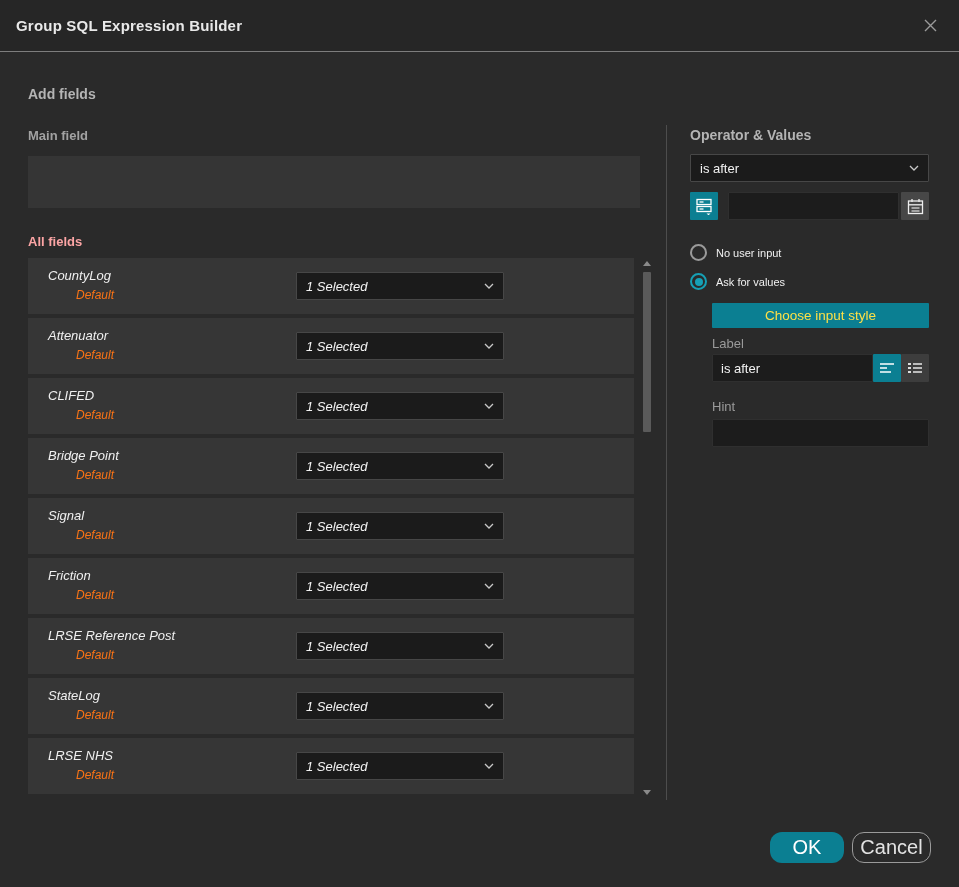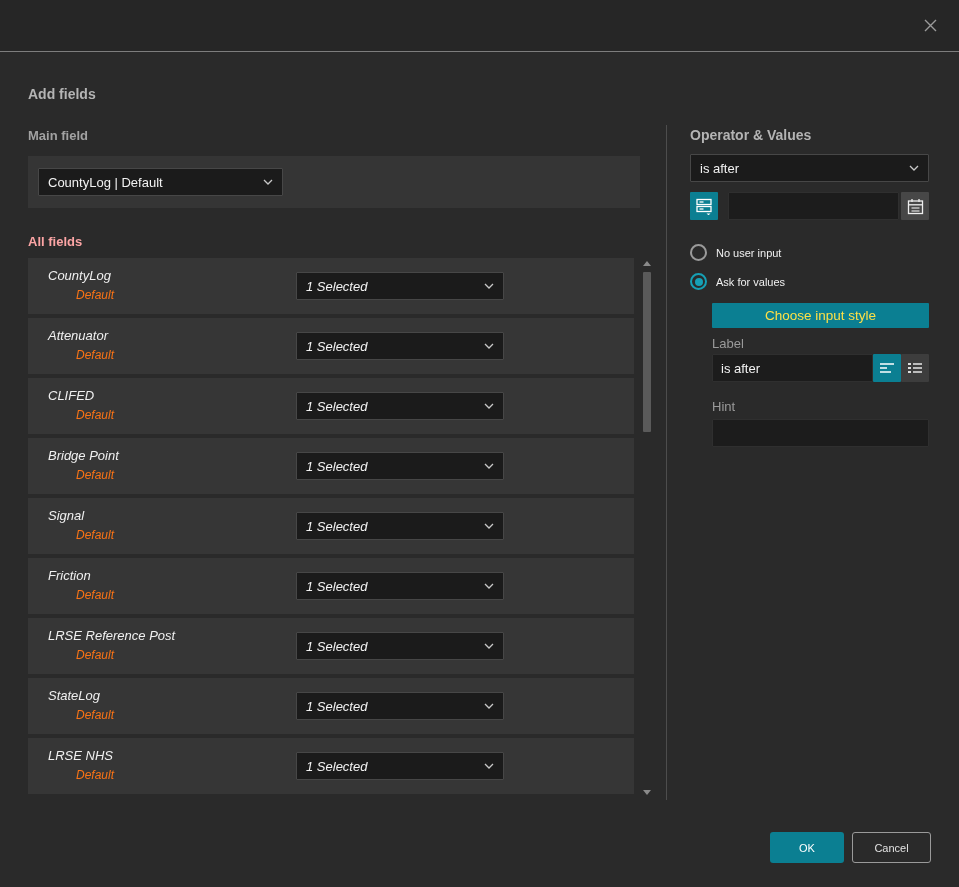--- a/index.html
+++ b/index.html
@@ -106,49 +106,44 @@
   .lbl-label { left:712px; top:336px; }
   .lbl-hint  { left:712px; top:399px; }
 
   .label-row { position:absolute; left:712px; top:354px; width:219px; height:28px; display:flex; }
   .label-row .tinput { width:161px; flex:0 0 auto; }
   .hint-input { position:absolute; left:712px; top:419px; width:217px; }
 
   
   .footer { position:absolute; left:770px; top:832px; display:flex; }
   .btn {
-    height:31px; font-size:11px; display:flex; align-items:center; justify-content:center;
-    cursor:pointer; border-radius:3px;
+    height:31px; font-size:20px; display:flex; align-items:center; justify-content:center;
+    cursor:pointer; border-radius:12px;
   }
   .btn-ok { width:74px; background:#0b7f92; color:#fff; }
   .btn-cancel { width:79px; margin-left:8px; background:transparent; border:1px solid #9a9a9a; color:#e2e2e2; }
 </style>
 </head>
 <body>
 
 <div class="titlebar">
+  <span class="title">Group SQL Expression Builder</span>
   <span class="close-btn">
     <svg width="15" height="15" viewBox="0 0 15 15">
         <path d="M2 2 L13 13 M13 2 L2 13" stroke="#9a9a9a" stroke-width="1.4"></path>
       </svg>
   </span>
 </div>
 
 <div class="h h-add">Add fields</div>
 <div class="h h-main">Main field</div>
 <div class="h h-all">All fields</div>
 <div class="h h-op">Operator &amp; Values</div>
 
 <div class="main-box">
-  <div class="select sel-field">
-    <span>CountyLog | Default</span>
-    <svg class="chev" width="10" height="6" viewBox="0 0 10 6">
-        <polyline points="1,1 5,5 9,1" stroke="#c8c8c8" stroke-width="1.3" fill="none"></polyline>
-      </svg>
-  </div>
 </div>
 
 <div class="list">
   <div class="rows">
 
     <div class="row">
       <div class="row-text">
           <div class="row-name">CountyLog</div>
           <div class="row-sub">Default</div>
         </div>

